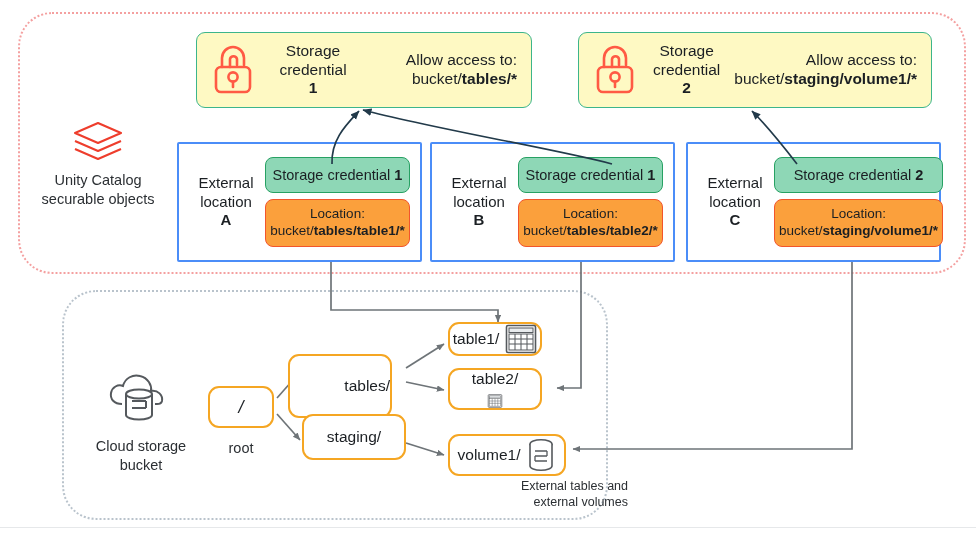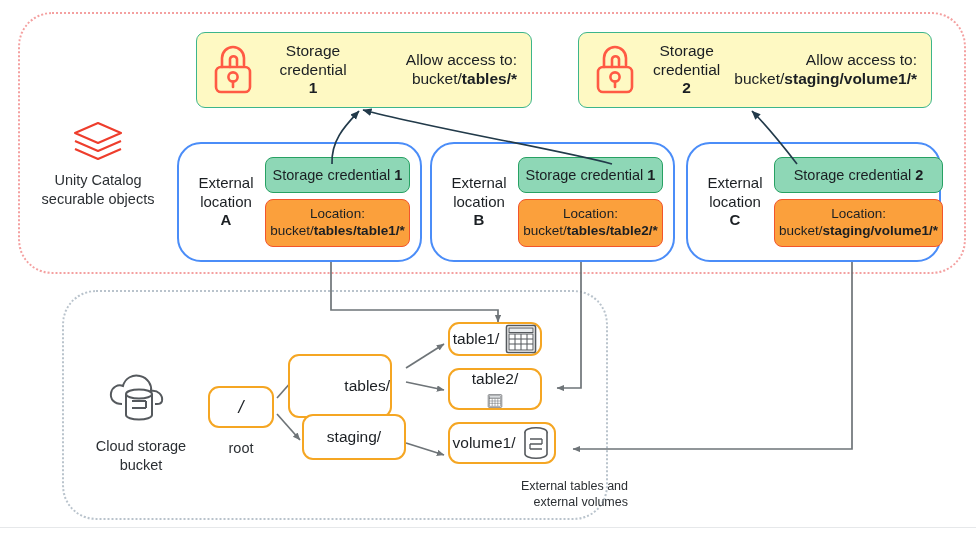--- a/index.html
+++ b/index.html
@@ -58,21 +58,21 @@
   .cred-title .num { display:block; font-weight: 700; }
   .cred-allow {
     font-size: 15.5px; color: #1b1f23; line-height: 1.22;
     text-align: right; flex: 1; padding-left: 8px;
   }
   .cred-allow b { font-weight: 700; }
 
   
   .ext-card {
     border: 2.2px solid #4b8df8;
-    border-radius: 24px;
+    border-radius: 2px;
     background: #ffffff;
     display: flex;
     align-items: center;
     padding: 0 10px 0 8px;
   }
   .ext-label {
     width: 78px; flex: 0 0 78px;
     text-align: center;
     font-size: 15px; color: #1b1f23; line-height: 1.25;
   }
@@ -313,21 +313,21 @@
     <svg width="32" height="30" viewBox="0 0 32 30">
       <rect x="1.5" y="1.5" width="29" height="27" rx="1.5" fill="#fff" stroke="#55595d" stroke-width="1.6"></rect>
       <rect x="4" y="4" width="24" height="4.5" fill="#e9ecee" stroke="#55595d" stroke-width="1"></rect>
       <g stroke="#55595d" stroke-width="1">
         <rect x="4" y="10" width="24" height="16" fill="#fff"></rect>
         <path d="M10,10 L10,26 M16,10 L16,26 M22,10 L22,26 M4,15 L28,15 M4,20 L28,20"></path>
       </g>
     </svg>
   </div>
 
-  <div class="node with-icon" style="left:448px; top:422px; width:108px; height:42px;text-align:right;">
+  <div class="node with-icon" style="left:448px; top:434px; width:118px; height:42px;text-align:right;">
     <span class="nlabel">volume1/</span>
     <svg width="30" height="34" viewBox="0 0 30 34">
       <g fill="#fff" stroke="#55595d" stroke-width="1.6">
         <ellipse cx="15" cy="6" rx="11" ry="4.2"></ellipse>
         <path d="M4,6 L4,28 C4,30.3 8.9,32.2 15,32.2 C21.1,32.2 26,30.3 26,28 L26,6"></path>
       </g>
       <g fill="none" stroke="#55595d" stroke-width="1.3">
         <path d="M9,13 L21,13 M21,13 L21,18 M21,18 L9,18 M9,18 L9,23 M9,23 L21,23"></path>
       </g>
     </svg>

